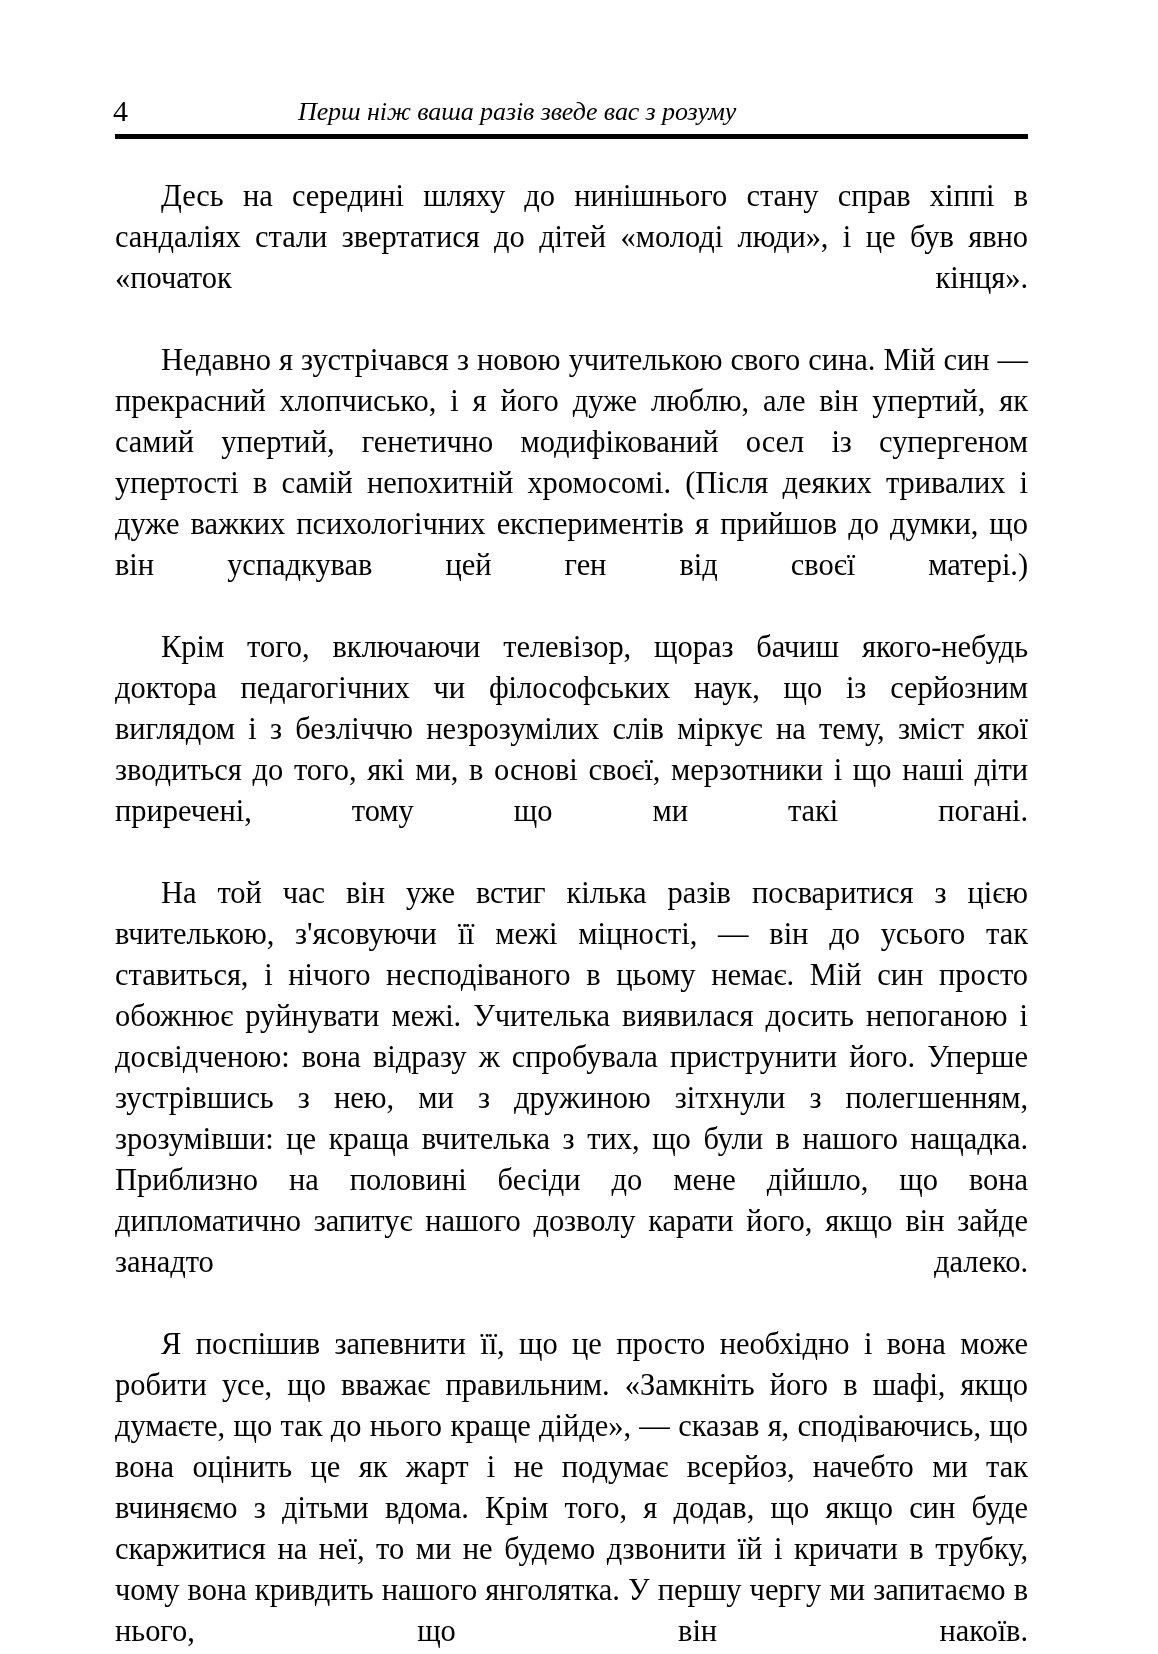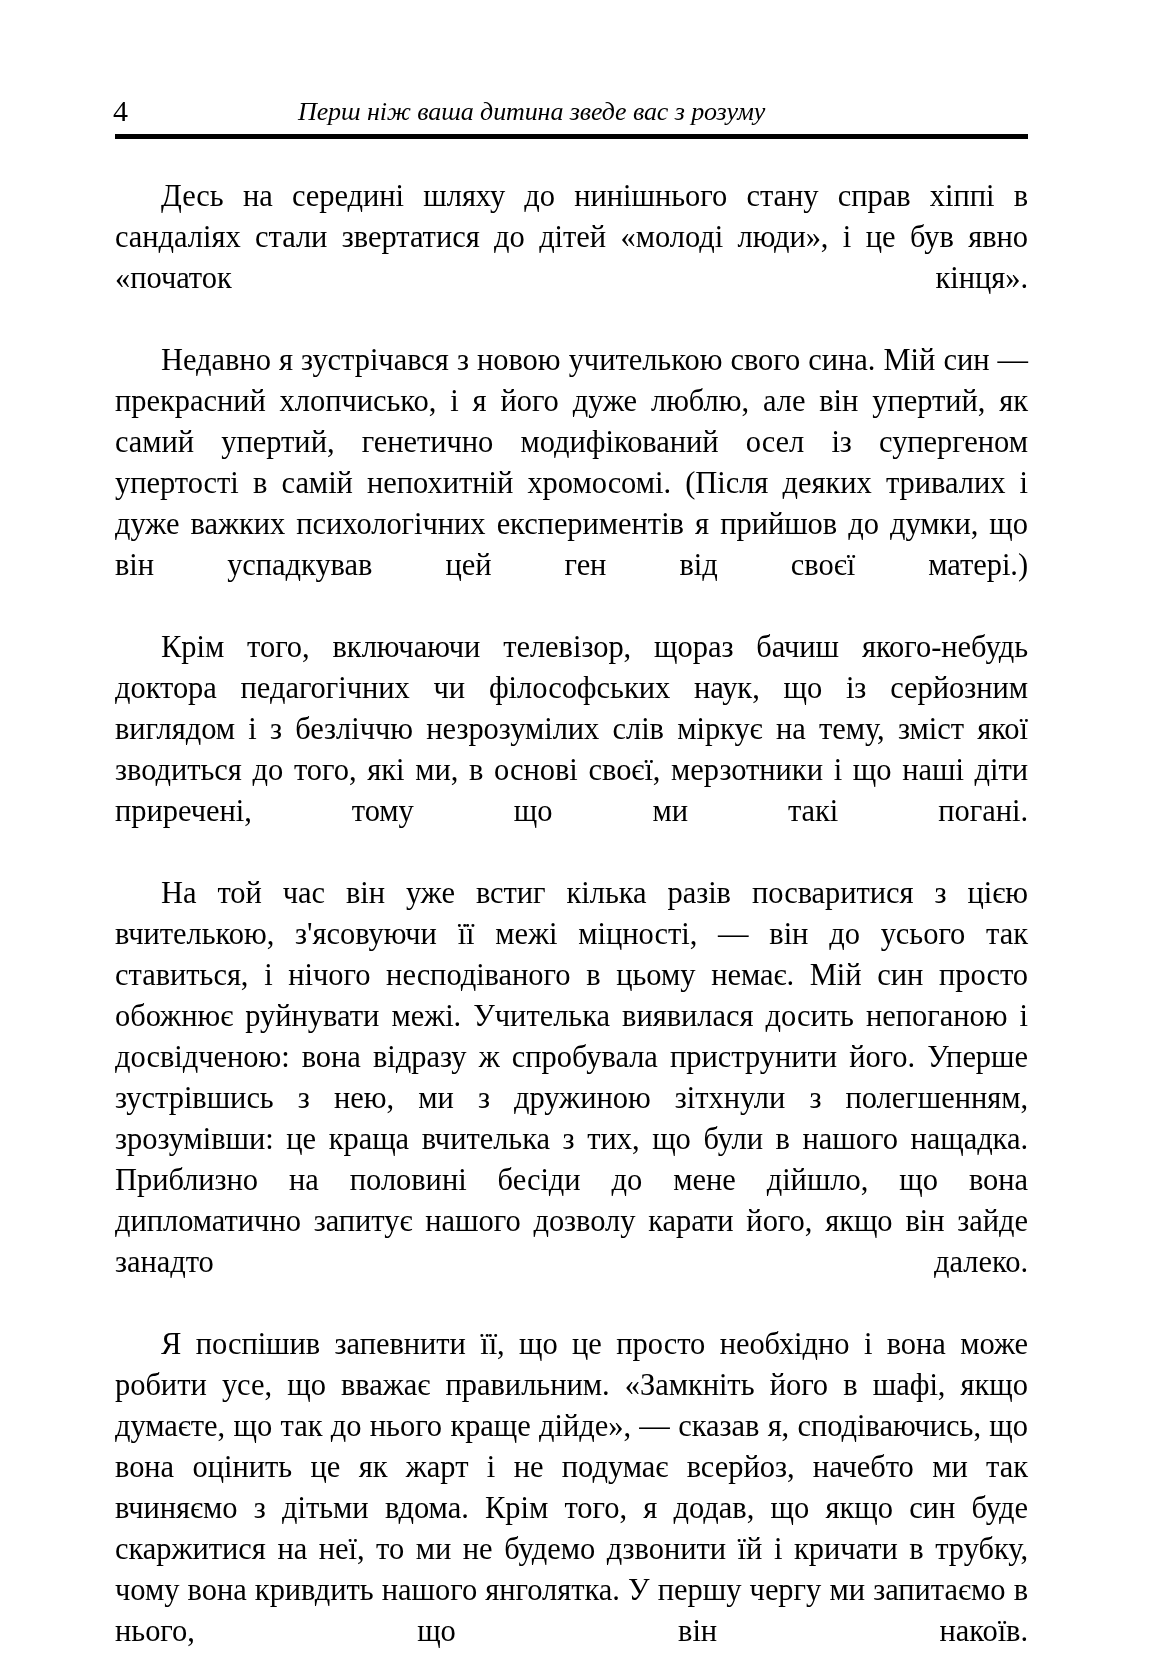--- a/index.html
+++ b/index.html
@@ -89,21 +89,21 @@
     width: 100%;
   }
 </style>
 </head>
 <body>
 
 <div class="page">
 
   <div class="running-head">
     <div class="folio">4</div>
-    <div class="head-title">Перш ніж ваша дитина зведе вас з розуму</div>
+    <div class="head-title">Перш ніж ваша разів зведе вас з розуму</div>
   </div>
 
   <div class="head-rule"></div>
 
   <div class="textblock">
     <p class="para">Десь на середині шляху до нинішнього стану справ хіппі в сандаліях стали звертатися до дітей «молоді люди», і це був явно «початок кінця».</p>
     <p class="para">Недавно я зустрічався з новою учителькою свого сина. Мій син — прекрасний хлопчисько, і я його дуже люблю, але він упертий, як самий упертий, генетично модифікований осел із супергеном упертості в самій непохитній хромосомі. (Після деяких тривалих і дуже важких психологічних експериментів я прийшов до думки, що він успадкував цей ген від своєї матері.)</p>
     <p class="para">Крім того, включаючи телевізор, щораз бачиш якого-небудь доктора педагогічних чи філософських наук, що із серйозним виглядом і з безліччю незрозумілих слів міркує на тему, зміст якої зводиться до того, які ми, в основі своєї, мерзотники і що наші діти приречені, тому що ми такі погані.</p>
     <p class="para">На той час він уже встиг кілька разів посваритися з цією вчителькою, з'ясовуючи її межі міцності, — він до усього так ставиться, і нічого несподіваного в цьому немає. Мій син просто обожнює руйнувати межі. Учителька виявилася досить непоганою і досвідченою: вона відразу ж спробувала приструнити його. Уперше зустрівшись з нею, ми з дружиною зітхнули з полегшенням, зрозумівши: це краща вчителька з тих, що були в нашого нащадка. Приблизно на половині бесіди до мене дійшло, що вона дипломатично запитує нашого дозволу карати його, якщо він зайде занадто далеко.</p>
     <p class="para">Я поспішив запевнити її, що це просто необхідно і вона може робити усе, що вважає правильним. «Замкніть його в шафі, якщо думаєте, що так до нього краще дійде», — сказав я, сподіваючись, що вона оцінить це як жарт і не подумає всерйоз, начебто ми так вчиняємо з дітьми вдома. Крім того, я додав, що якщо син буде скаржитися на неї, то ми не будемо дзвонити їй і кричати в трубку, чому вона кривдить нашого янголятка. У першу чергу ми запитаємо в нього, що він накоїв.</p>

